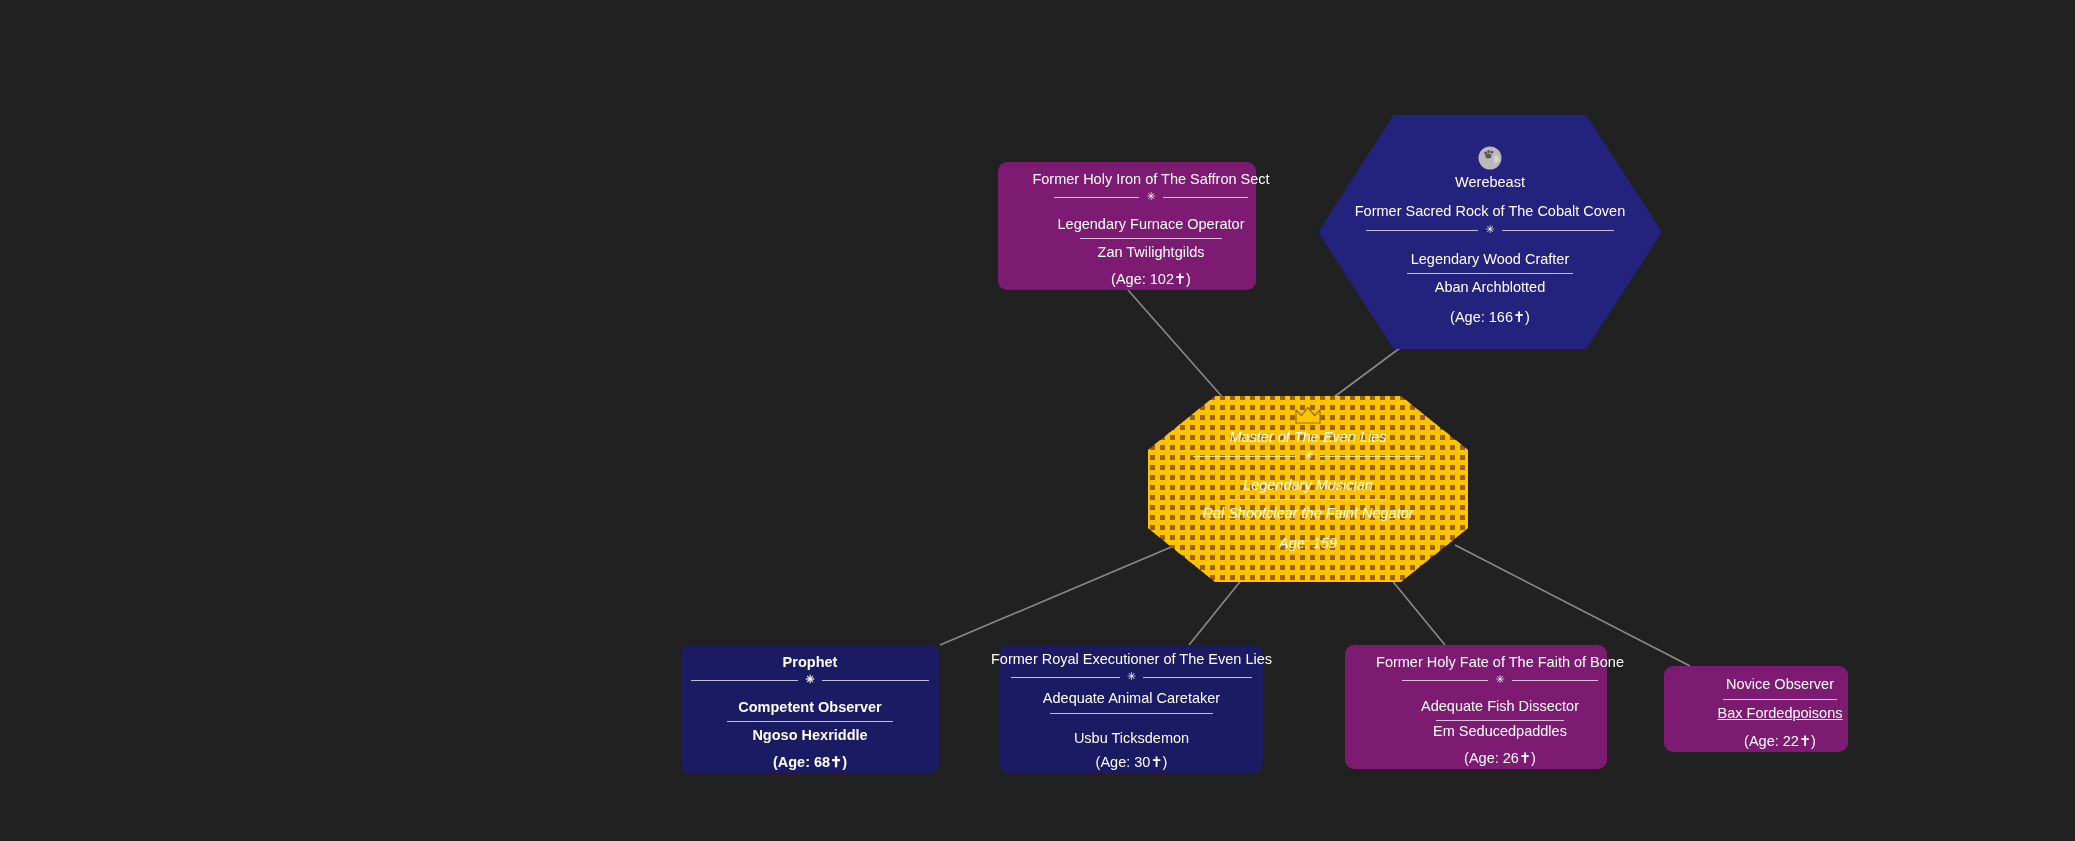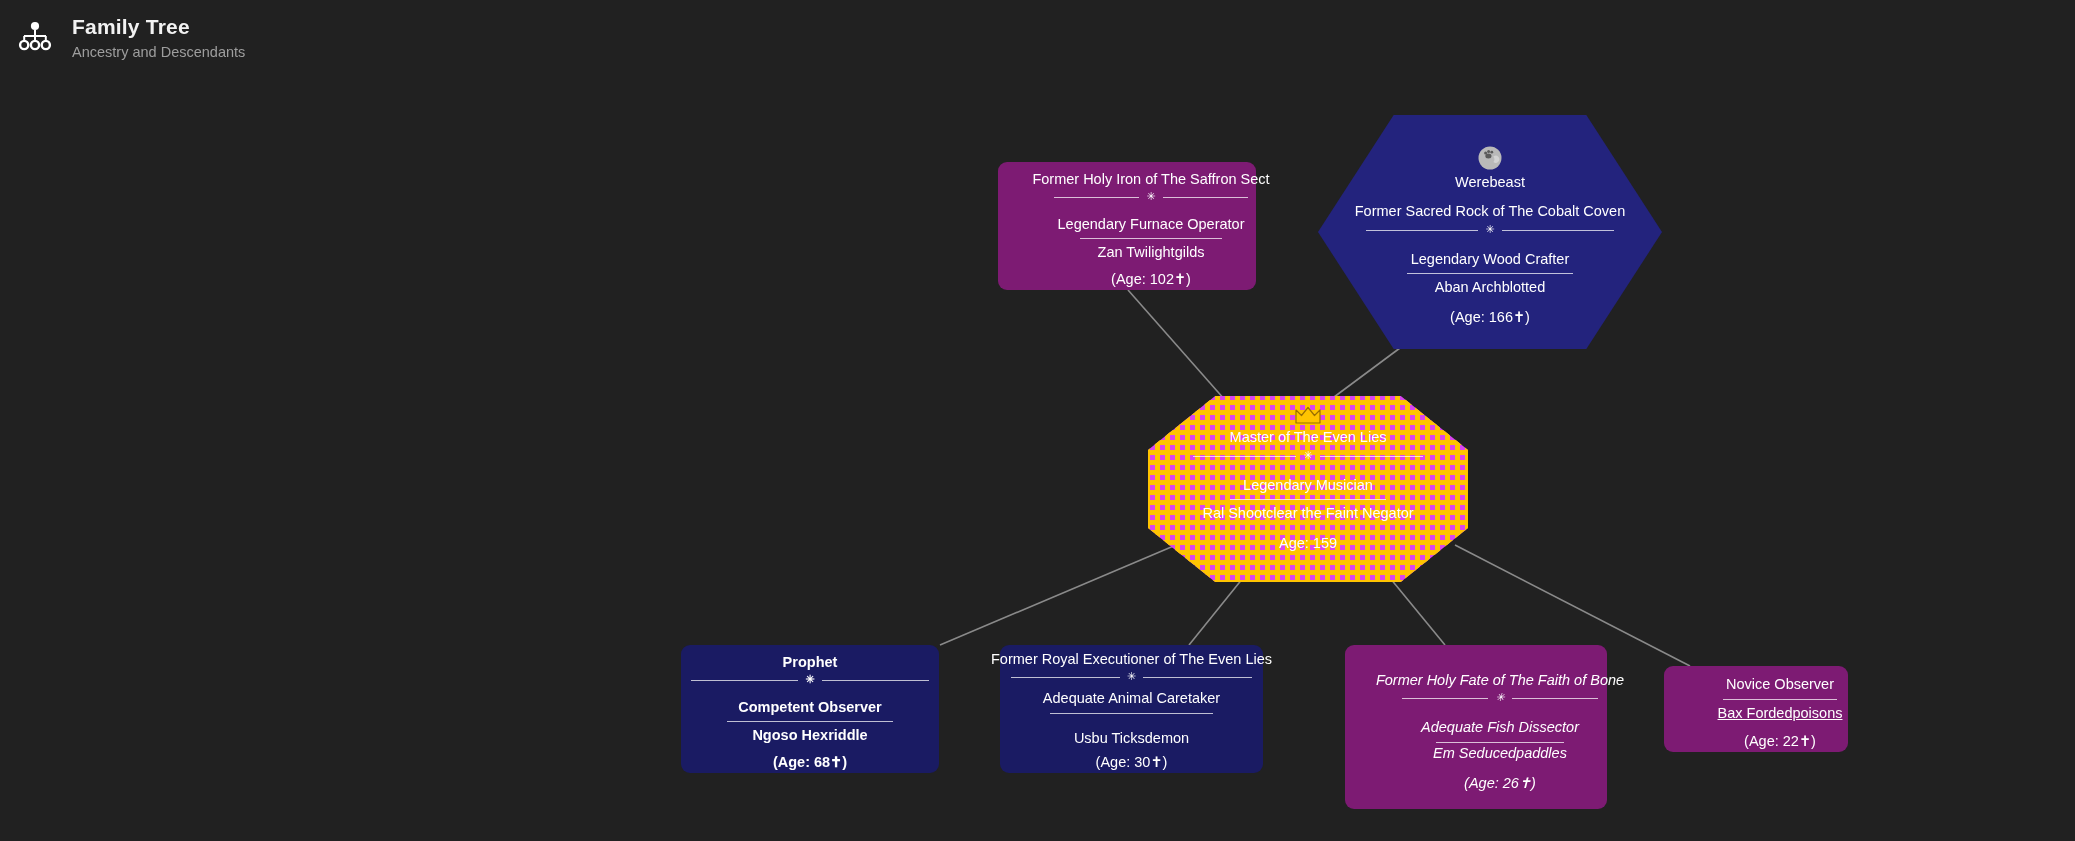--- a/index.html
+++ b/index.html
@@ -29,22 +29,23 @@
 
   .rect-node { border-radius:9px; }
   .rect-node.blue   { background:#1a1b63; }
   .rect-node.purple { background:#7d1b73;padding-left:48px; }
 
   .hex-node {
     background:#23237d;
     clip-path:polygon(22% 0%, 78% 0%, 100% 50%, 78% 100%, 22% 100%, 0% 50%);
   }
   .oct-node {
-    background:#d946ef;
+    background:#a16207;
     clip-path:polygon(21% 0%, 79% 0%, 100% 29%, 100% 71%, 79% 100%, 21% 100%, 0% 71%, 0% 29%);
+    font-style:italic;
   }
   .oct-border {
     position:absolute; left:-3px; top:-3px; right:-3px; bottom:-3px;
     background:repeating-linear-gradient(90deg,#ffc400 0 5px, transparent 5px 10px),
                repeating-linear-gradient(0deg,#ffc400 0 5px, transparent 5px 10px);
     clip-path:polygon(21% 0%, 79% 0%, 100% 29%, 100% 71%, 79% 100%, 21% 100%, 0% 71%, 0% 29%);
     z-index:0;
   }
   .oct-body { position:relative; z-index:2; width:100%; height:100%;
               display:flex; flex-direction:column; align-items:center; }
@@ -66,39 +67,20 @@
   .rule { height:1px; background:rgba(255,255,255,.72); margin:4px auto 0; }
 
   .sp-sm { height:10px; }
   .sp-md { height:14px; }
 </style>
 </head>
 <body>
 
 <div id="stage">
 
-  <div class="header">
-    <span class="header-icon">
-      <svg viewBox="0 0 42 42" width="42" height="42" aria-hidden="true">
-        <circle cx="21" cy="8" r="4.1" fill="#ffffff"></circle>
-        <rect x="20" y="12" width="2" height="6" fill="#ffffff"></rect>
-        <rect x="10" y="17" width="22" height="2" fill="#ffffff"></rect>
-        <rect x="9.2" y="18" width="2" height="5" fill="#ffffff"></rect>
-        <rect x="20" y="18" width="2" height="5" fill="#ffffff"></rect>
-        <rect x="30.8" y="18" width="2" height="5" fill="#ffffff"></rect>
-        <circle cx="10.2" cy="27" r="4.1" fill="none" stroke="#ffffff" stroke-width="2.4"></circle>
-        <circle cx="21" cy="27" r="4.1" fill="none" stroke="#ffffff" stroke-width="2.4"></circle>
-        <circle cx="31.8" cy="27" r="4.1" fill="none" stroke="#ffffff" stroke-width="2.4"></circle>
-      </svg>
-    </span>
-    <span class="header-text">
-      <span class="header-title">Family Tree</span>
-      <span class="header-sub">Ancestry and Descendants</span>
-    </span>
-  </div>
 
   <svg id="edges" viewBox="0 0 2075 841">
     <g stroke="#8a8a8a" stroke-width="1.6" fill="none">
       <line x1="1128" y1="290" x2="1225" y2="400"></line>
       <line x1="1404" y1="345" x2="1330" y2="400"></line>
       <line x1="1176" y1="545" x2="940" y2="645"></line>
       <line x1="1243" y1="578" x2="1189" y2="645"></line>
       <line x1="1390" y1="578" x2="1445" y2="645"></line>
       <line x1="1455" y1="545" x2="1690" y2="666"></line>
     </g>
@@ -204,21 +186,21 @@
       </div>
       <div class="sp-md"></div>
       <div class="n-skill">Adequate Animal Caretaker</div>
       <div class="rule" style="width:62%;"></div>
       <div class="n-name" style="margin-top:16px;">Usbu Ticksdemon</div>
       <div class="sp-sm"></div>
       <div class="n-age">(Age: 30✝)</div>
     </div>
   </div>
 
-  <div class="node rect-node purple" style="left:1345px; top:645px; width:262px; height:164px;font-style:italic;">
+  <div class="node rect-node purple" style="left:1345px; top:645px; width:262px; height:124px;">
     <div class="node-inner">
       <div class="sp-sm"></div>
       <div class="n-title">Former Holy Fate of The Faith of Bone</div>
       <div class="star-div">
         <span class="ln"></span>
           <span class="st">✳</span>
           <span class="ln"></span>
       </div>
       <div class="sp-md"></div>
       <div class="n-skill">Adequate Fish Dissector</div>

